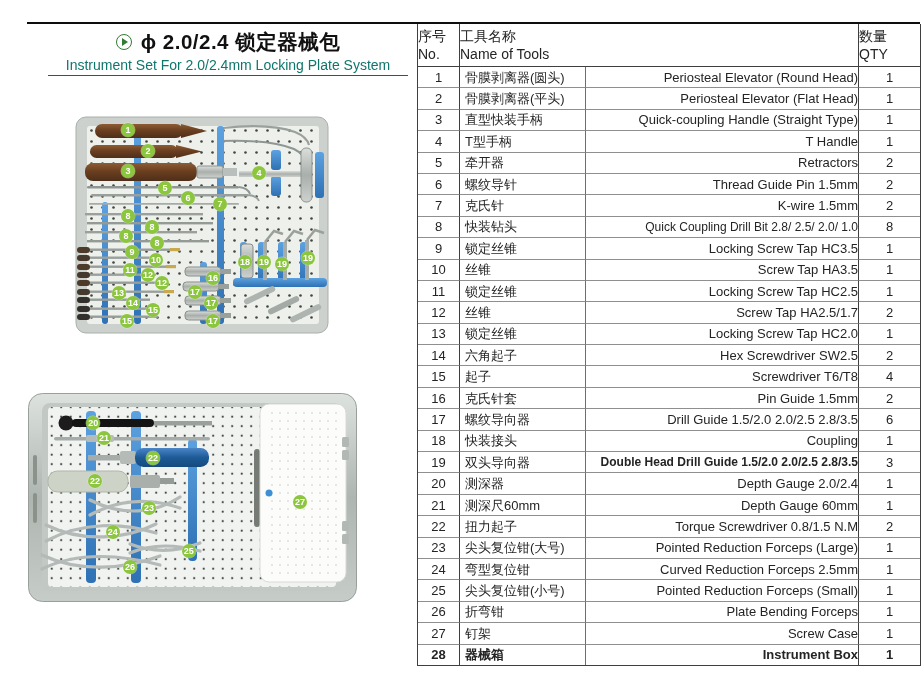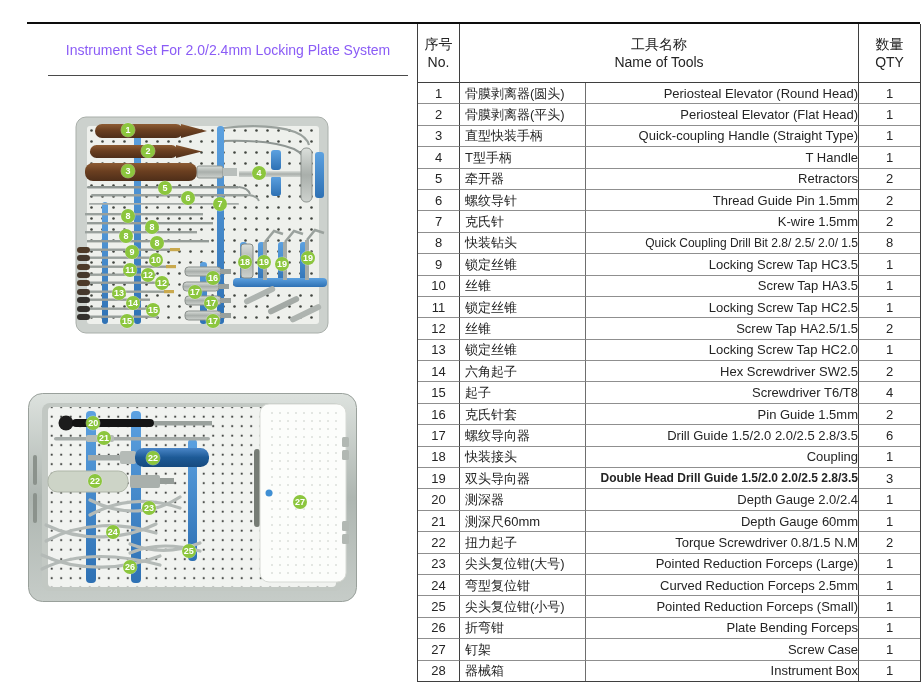--- a/index.html
+++ b/index.html
@@ -10,57 +10,63 @@
   
   .title-block{position:absolute;left:48px;top:25px;width:360px;height:50px;
                border-bottom:1.2px solid #4a4a4a;display:flex;flex-direction:column;
                align-items:center;justify-content:center;gap:1px;}
   .title-row{display:flex;align-items:center;gap:9px;}
   .play-icon{width:14px;height:14px;border:1.6px solid #2f7d33;border-radius:50%;
              display:inline-flex;align-items:center;justify-content:center;flex:0 0 auto;}
   .play-icon .tri{width:0;height:0;border-left:6.5px solid #2f7d33;
                   border-top:4px solid transparent;border-bottom:4px solid transparent;margin-left:2px;}
   .title-zh{font-size:20.5px;font-weight:bold;letter-spacing:.5px;color:#111;white-space:nowrap;}
-  .title-en{font-size:14px;color:#8b5cf6;white-space:nowrap;}
+  .title-en{font-size:14px;color:#0f766e;white-space:nowrap;}
   
   .tray{position:absolute;}
   .tray-top{left:75px;top:114px;width:256px;height:222px;}
   .tray-bottom{left:28px;top:393px;width:329px;height:209px;}
   .tray svg{position:absolute;left:0;top:0;width:100%;height:100%;}
   .markers{position:absolute;left:0;top:0;right:0;bottom:0;}
   .marker{position:absolute;width:14px;height:14px;border-radius:50%;
           background:var(--badge);color:#fff;font-size:9px;font-weight:bold;
           display:flex;align-items:center;justify-content:center;
           transform:translate(-50%,-50%);box-shadow:0 0 0 .5px rgba(255,255,255,.4);}
   
   .tool-table{position:absolute;left:417px;top:24px;width:503px;border-spacing:0;
               table-layout:fixed;font-size:13px;color:#242424;
               border-left:1.2px solid #3f3f3f;border-right:1.2px solid #3f3f3f;
               border-bottom:1.2px solid #3f3f3f;}
-  .tool-table th{font-weight:normal;font-size:14px;line-height:1.3;padding:8px 0;
-                 border-bottom:1.2px solid #3f3f3f;text-align:center;vertical-align:middle;height:42px;}
+  .tool-table th{font-weight:normal;font-size:14px;line-height:1.3;padding:0 0;
+                 border-bottom:1.2px solid #3f3f3f;text-align:left;vertical-align:middle;height:42px;}
   th.h-no,th.h-name{border-right:1.2px solid #3f3f3f;}
   .tool-table td{height:20.4px;line-height:1;padding:0;white-space:nowrap;overflow:hidden;vertical-align:middle;
                  border-bottom:1px solid #8f8f8f;}
-  .tool-table tr:last-child td{border-bottom:none;}
+  .tool-table tr:last-child td{border-bottom:none;font-weight:bold;}
   td.c-no{text-align:center;border-right:1.1px solid #3f3f3f;}
   td.c-zh{padding-left:5px;border-right:1px solid #6e6e6e;font-size:13px;margin-left:44px;}
   td.c-en{padding-left:8px;border-right:1.1px solid #3f3f3f;text-align:right;}
   td.c-en.sm{font-size:12px;}
   td.c-en.xs{font-size:12px;font-weight:bold;}
   td.c-qty{text-align:center;}
 </style>
 </head>
 <body>
 
 <div class="page">
 
   <div class="top-rule"></div>
 
   <div class="title-block">
+    <div class="title-row">
+      <span class="play-icon">
+          <span class="tri"></span>
+        </span>
+      <span class="title-zh">ϕ 2.0/2.4 锁定器械包</span>
+    </div>
     <div class="title-en">Instrument Set For 2.0/2.4mm Locking Plate System</div>
   </div>
 
   <div class="tray tray-top">
     <svg viewBox="0 0 256 222">
       <defs>
         <pattern id="dA" width="11" height="11" patternUnits="userSpaceOnUse">
             <circle cx="5.5" cy="5.5" r="1.3" fill="#41453f"></circle>
           </pattern>
         <linearGradient id="met" x1="0" y1="0" x2="0" y2="1">
@@ -365,21 +371,21 @@
         </tr>
         <tr>
           <td class="c-no">7</td>
           <td class="c-zh">克氏针</td>
           <td class="c-en">K-wire 1.5mm</td>
           <td class="c-qty">2</td>
         </tr>
         <tr>
           <td class="c-no">8</td>
           <td class="c-zh">快装钻头</td>
-          <td class="c-en sm">Quick Coupling Drill Bit 2.8/ 2.5/ 2.0/ 1.5</td>
+          <td class="c-en sm">Quick Coupling Drill Bit 2.8/ 2.5/ 2.0/ 1.0</td>
           <td class="c-qty">8</td>
         </tr>
         <tr>
           <td class="c-no">9</td>
           <td class="c-zh">锁定丝锥</td>
           <td class="c-en">Locking Screw Tap HC3.5</td>
           <td class="c-qty">1</td>
         </tr>
         <tr>
           <td class="c-no">10</td>
@@ -389,21 +395,21 @@
         </tr>
         <tr>
           <td class="c-no">11</td>
           <td class="c-zh">锁定丝锥</td>
           <td class="c-en">Locking Screw Tap HC2.5</td>
           <td class="c-qty">1</td>
         </tr>
         <tr>
           <td class="c-no">12</td>
           <td class="c-zh">丝锥</td>
-          <td class="c-en">Screw Tap HA2.5/1.5</td>
+          <td class="c-en">Screw Tap HA2.5/1.7</td>
           <td class="c-qty">2</td>
         </tr>
         <tr>
           <td class="c-no">13</td>
           <td class="c-zh">锁定丝锥</td>
           <td class="c-en">Locking Screw Tap HC2.0</td>
           <td class="c-qty">1</td>
         </tr>
         <tr>
           <td class="c-no">14</td>

